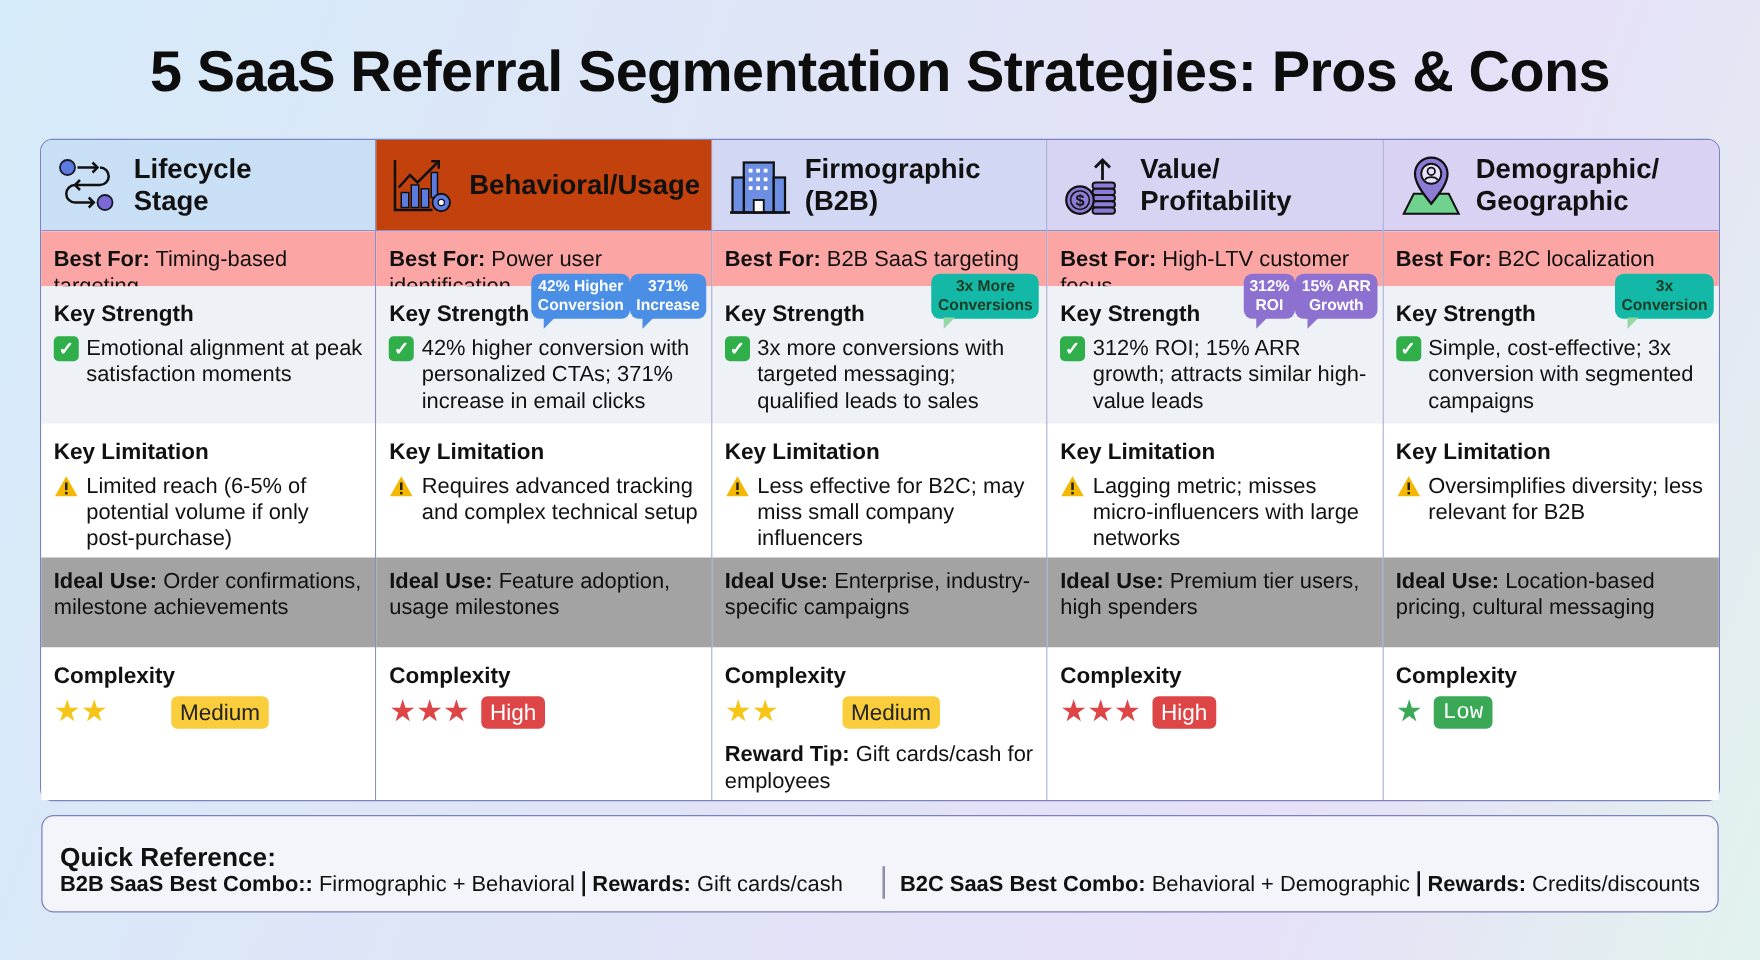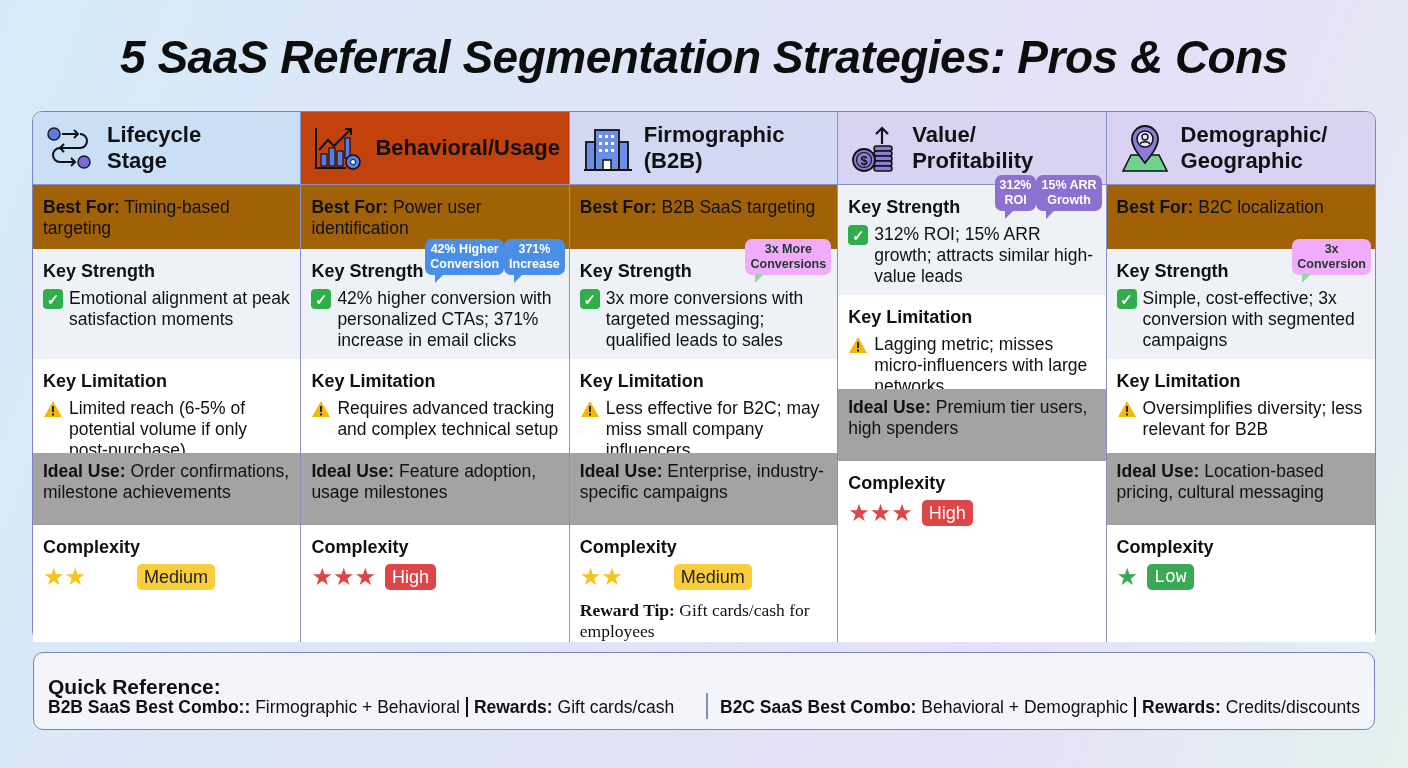--- a/index.html
+++ b/index.html
@@ -7,21 +7,20 @@
     body {
       font-family: "Liberation Sans", sans-serif;
       color: #111;
       background: linear-gradient(110deg, #d6ebf9 0%, #e0e4f7 45%, #e6e0f8 75%, #e2f3ee 100%);
       position: relative;
     }
     .title {
       position: absolute; left: 0; top: 30px; width: 1408px;
       text-align: center; font-size: 46px; font-weight: 700; letter-spacing: -0.5px;
       color: #0d0d0d;
-      font-style: italic;
     }
     .grid {
       position: absolute; left: 32px; top: 111px; width: 1344px; height: 530px;
       border: 1.5px solid #7b82bd; border-radius: 10px; overflow: visible;
       display: grid; grid-template-columns: repeat(5, 1fr);
       background: #fff;
     }
     .col { position: relative; border-right: 1.5px solid #8a90c4; display: flex; flex-direction: column; }
     .col:last-child { border-right: none; }
     .col:first-child .hdr { border-top-left-radius: 9px; }
@@ -31,23 +30,23 @@
       border-bottom: 1.5px solid #8a90c4;
       font-size: 22px; font-weight: 700; line-height: 26px;
     }
     .hdr .ico { width: 52px; height: 50px; flex: 0 0 52px; display: flex; align-items: center; justify-content: center; }
     .c0 .hdr { background: #c8dff5; }
     .c1 .hdr { background: #c2410c; }
     .c2 .hdr { background: #d2d8f3; }
     .c3 .hdr { background: #d6d4f2; }
     .c4 .hdr { background: #d9d2f3; }
     .row { padding: 0 10px; font-size: 17.5px; line-height: 21px; position: relative; }
-    .r-best { height: 64px; padding-top: 12px; background: #a16207; }
+    .r-best { height: 44px; padding-top: 12px; background: #fca5a5; }
     .r-str { height: 110px; padding-top: 12px; background: #eef1f6; }
-    .r-lim { height: 94px; padding-top: 12px; background: #fff; }
+    .r-lim { height: 107px; padding-top: 12px; background: #fff; }
     .r-ideal { height: 72px; padding-top: 8px; background: #a3a3a3; }
     .r-cx { flex: 1; padding-top: 12px; background: #fff; }
     .lbl { font-weight: 700; }
     .sub { font-weight: 700; font-size: 18px; margin-bottom: 6px; display: block; }
     .item { display: flex; gap: 6px; }
     .item .mk { flex: 0 0 20px; height: 20px; margin-top: 1px; }
     .check {
       background: #2fae4a; border-radius: 4px; color: #fff; font-size: 15px; font-weight: 700;
       display: flex; align-items: center; justify-content: center;
     }
@@ -56,29 +55,29 @@
     .bub {
       position: relative; border-radius: 7px; padding: 3px 5px; font-size: 12.5px; line-height: 15px;
       text-align: center; font-weight: 700;
     }
     .bub::after {
       content: ""; position: absolute; bottom: -8px; left: 10px;
       border-left: 0 solid transparent; border-right: 9px solid transparent; border-top: 9px solid;
       border-top-color: inherit;
     }
     .bub.blue { background: #4a8ee6; color: #fff; border-color: #4a8ee6; }
-    .bub.green { background: #f0abfc; color: #1d3b24; border-color: #93d7a3; }
+    .bub.green { background: #14b8a6; color: #1d3b24; border-color: #93d7a3; }
     .bub.purple { background: #8d71d1; color: #fff; border-color: #8d71d1; }
     .stars { display: flex; align-items: center; gap: 3px; margin-top: 2px; }
     .star { font-size: 24px; line-height: 24px; }
     .badge { margin-left: 6px; padding: 1px 7px; border-radius: 5px; font-size: 18px; line-height: 24px; }
     .badge.med { background: #f9cd3c; color: #222; margin-left: 48px; }
     .badge.high { background: #de4547; color: #fff; }
     .badge.low { background: #3aa855; color: #fff; font-family: Liberation Mono, monospace; }
-    .tip { margin-top: 10px; font-family: Liberation Serif, serif; }
+    .tip { margin-top: 10px; }
     .qr {
       position: absolute; left: 33px; top: 652px; width: 1342px; height: 78px;
       border: 1.5px solid #7b82bd; border-radius: 10px; background: #f3f5fa;
       padding: 22px 14px;
     }
     .qr-title { font-size: 21px; font-weight: 700; }
     .qr-line { position: absolute; top: 44px; font-size: 17.5px; }
     .qr-line.l { left: 14px; }
     .qr-line.r { left: 686px; }
     .qr-sep { position: absolute; left: 672px; top: 40px; width: 1.5px; height: 26px; background: #8b8ea8; }
@@ -261,20 +260,21 @@
               <rect x="24" y="37" width="18" height="5" rx="2.5"></rect>
               <rect x="24" y="42" width="18" height="5" rx="2.5"></rect>
             </g>
             <circle cx="14" cy="36" r="11" fill="#8d7bd6" stroke="#111" stroke-width="1.8"></circle>
             <circle cx="14" cy="36" r="7.5" fill="none" stroke="#111" stroke-width="1.2"></circle>
             <text x="14" y="41" font-size="13" font-weight="700" text-anchor="middle" fill="#111" font-family="Liberation Sans, sans-serif">$</text>
           </svg>
       </span>
       <span><span>Value/</span><br><span>Profitability</span></span>
     </div>
+    <div class="row r-best"><span class="lbl">Best For:</span> <span>High-LTV customer focus</span></div>
     <div class="row r-str">
       <div class="bubbles" style="top:-10px">
         <div class="bub purple"><span>312%</span><br><span>ROI</span></div>
         <div class="bub purple"><span>15% ARR</span><br><span>Growth</span></div>
       </div>
       <span class="sub">Key Strength</span>
       <div class="item">
           <span class="mk check">✓</span>
           <span>312% ROI; 15% ARR growth; attracts similar high-value leads</span>
         </div>

